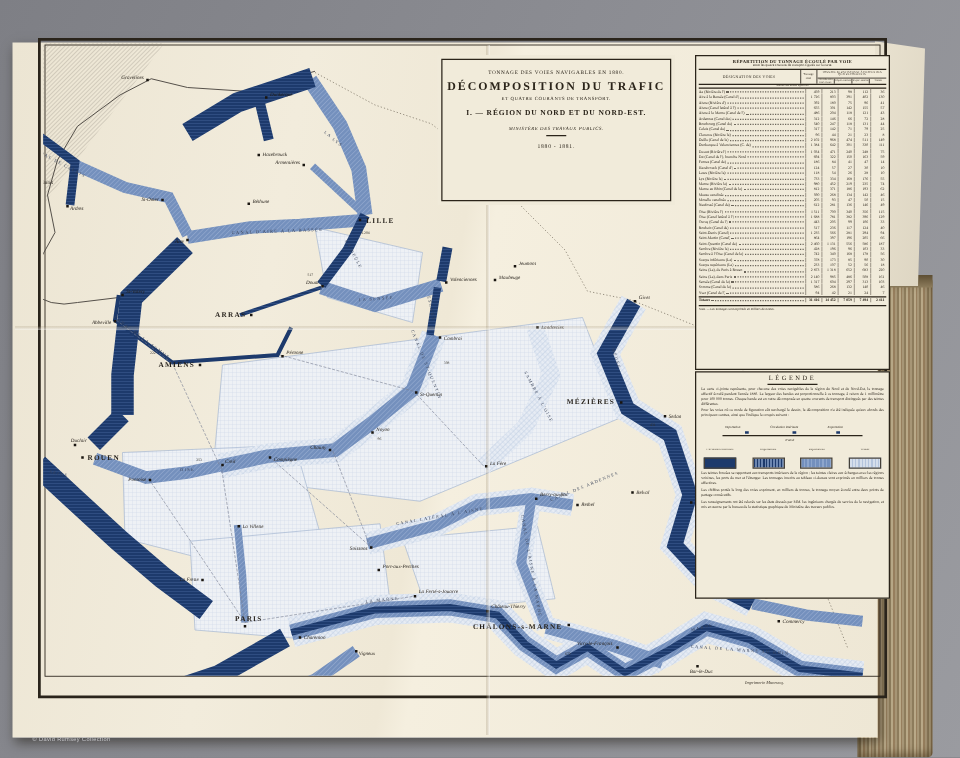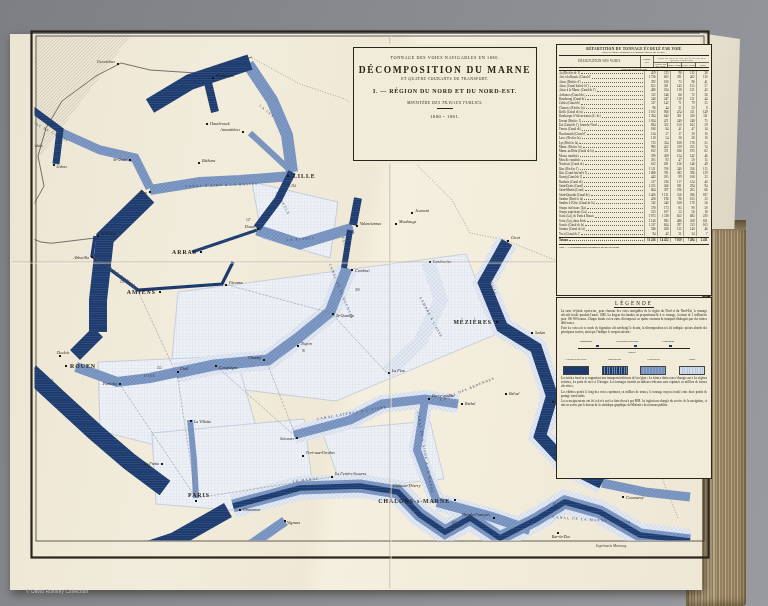--- a/index.html
+++ b/index.html
@@ -331,21 +331,21 @@
           <text x="302" y="352" style="font-family:&quot;Liberation Serif&quot;,serif;font-size:3px;fill:#33302a;">96</text>
         </g>
     </g>
   </svg>
 
   <div class="crease-v"></div>
   <div class="crease-h"></div>
 
   <div class="title-box">
     <div class="tb1">TONNAGE DES VOIES NAVIGABLES EN 1880.</div>
-    <div class="tb2">DÉCOMPOSITION DU MARNE</div>
+    <div class="tb2">DÉCOMPOSITION DU TRAFIC</div>
     <div class="tb3">ET QUATRE COURANTS DE TRANSPORT.</div>
     <div class="tb4">I. — RÉGION DU NORD ET DU NORD-EST.</div>
     <div class="tb5">MINISTÈRE DES TRAVAUX PUBLICS.</div>
     <div class="tb-rule"></div>
     <div class="tb6">1880 - 1881.</div>
   </div>
 
   <div class="stat-table">
     <div class="t-title">RÉPARTITION DU TONNAGE ÉCOULÉ PAR VOIE</div>
     <div class="t-sub">entre les quatre courants de transport figurés sur la carte.</div>

